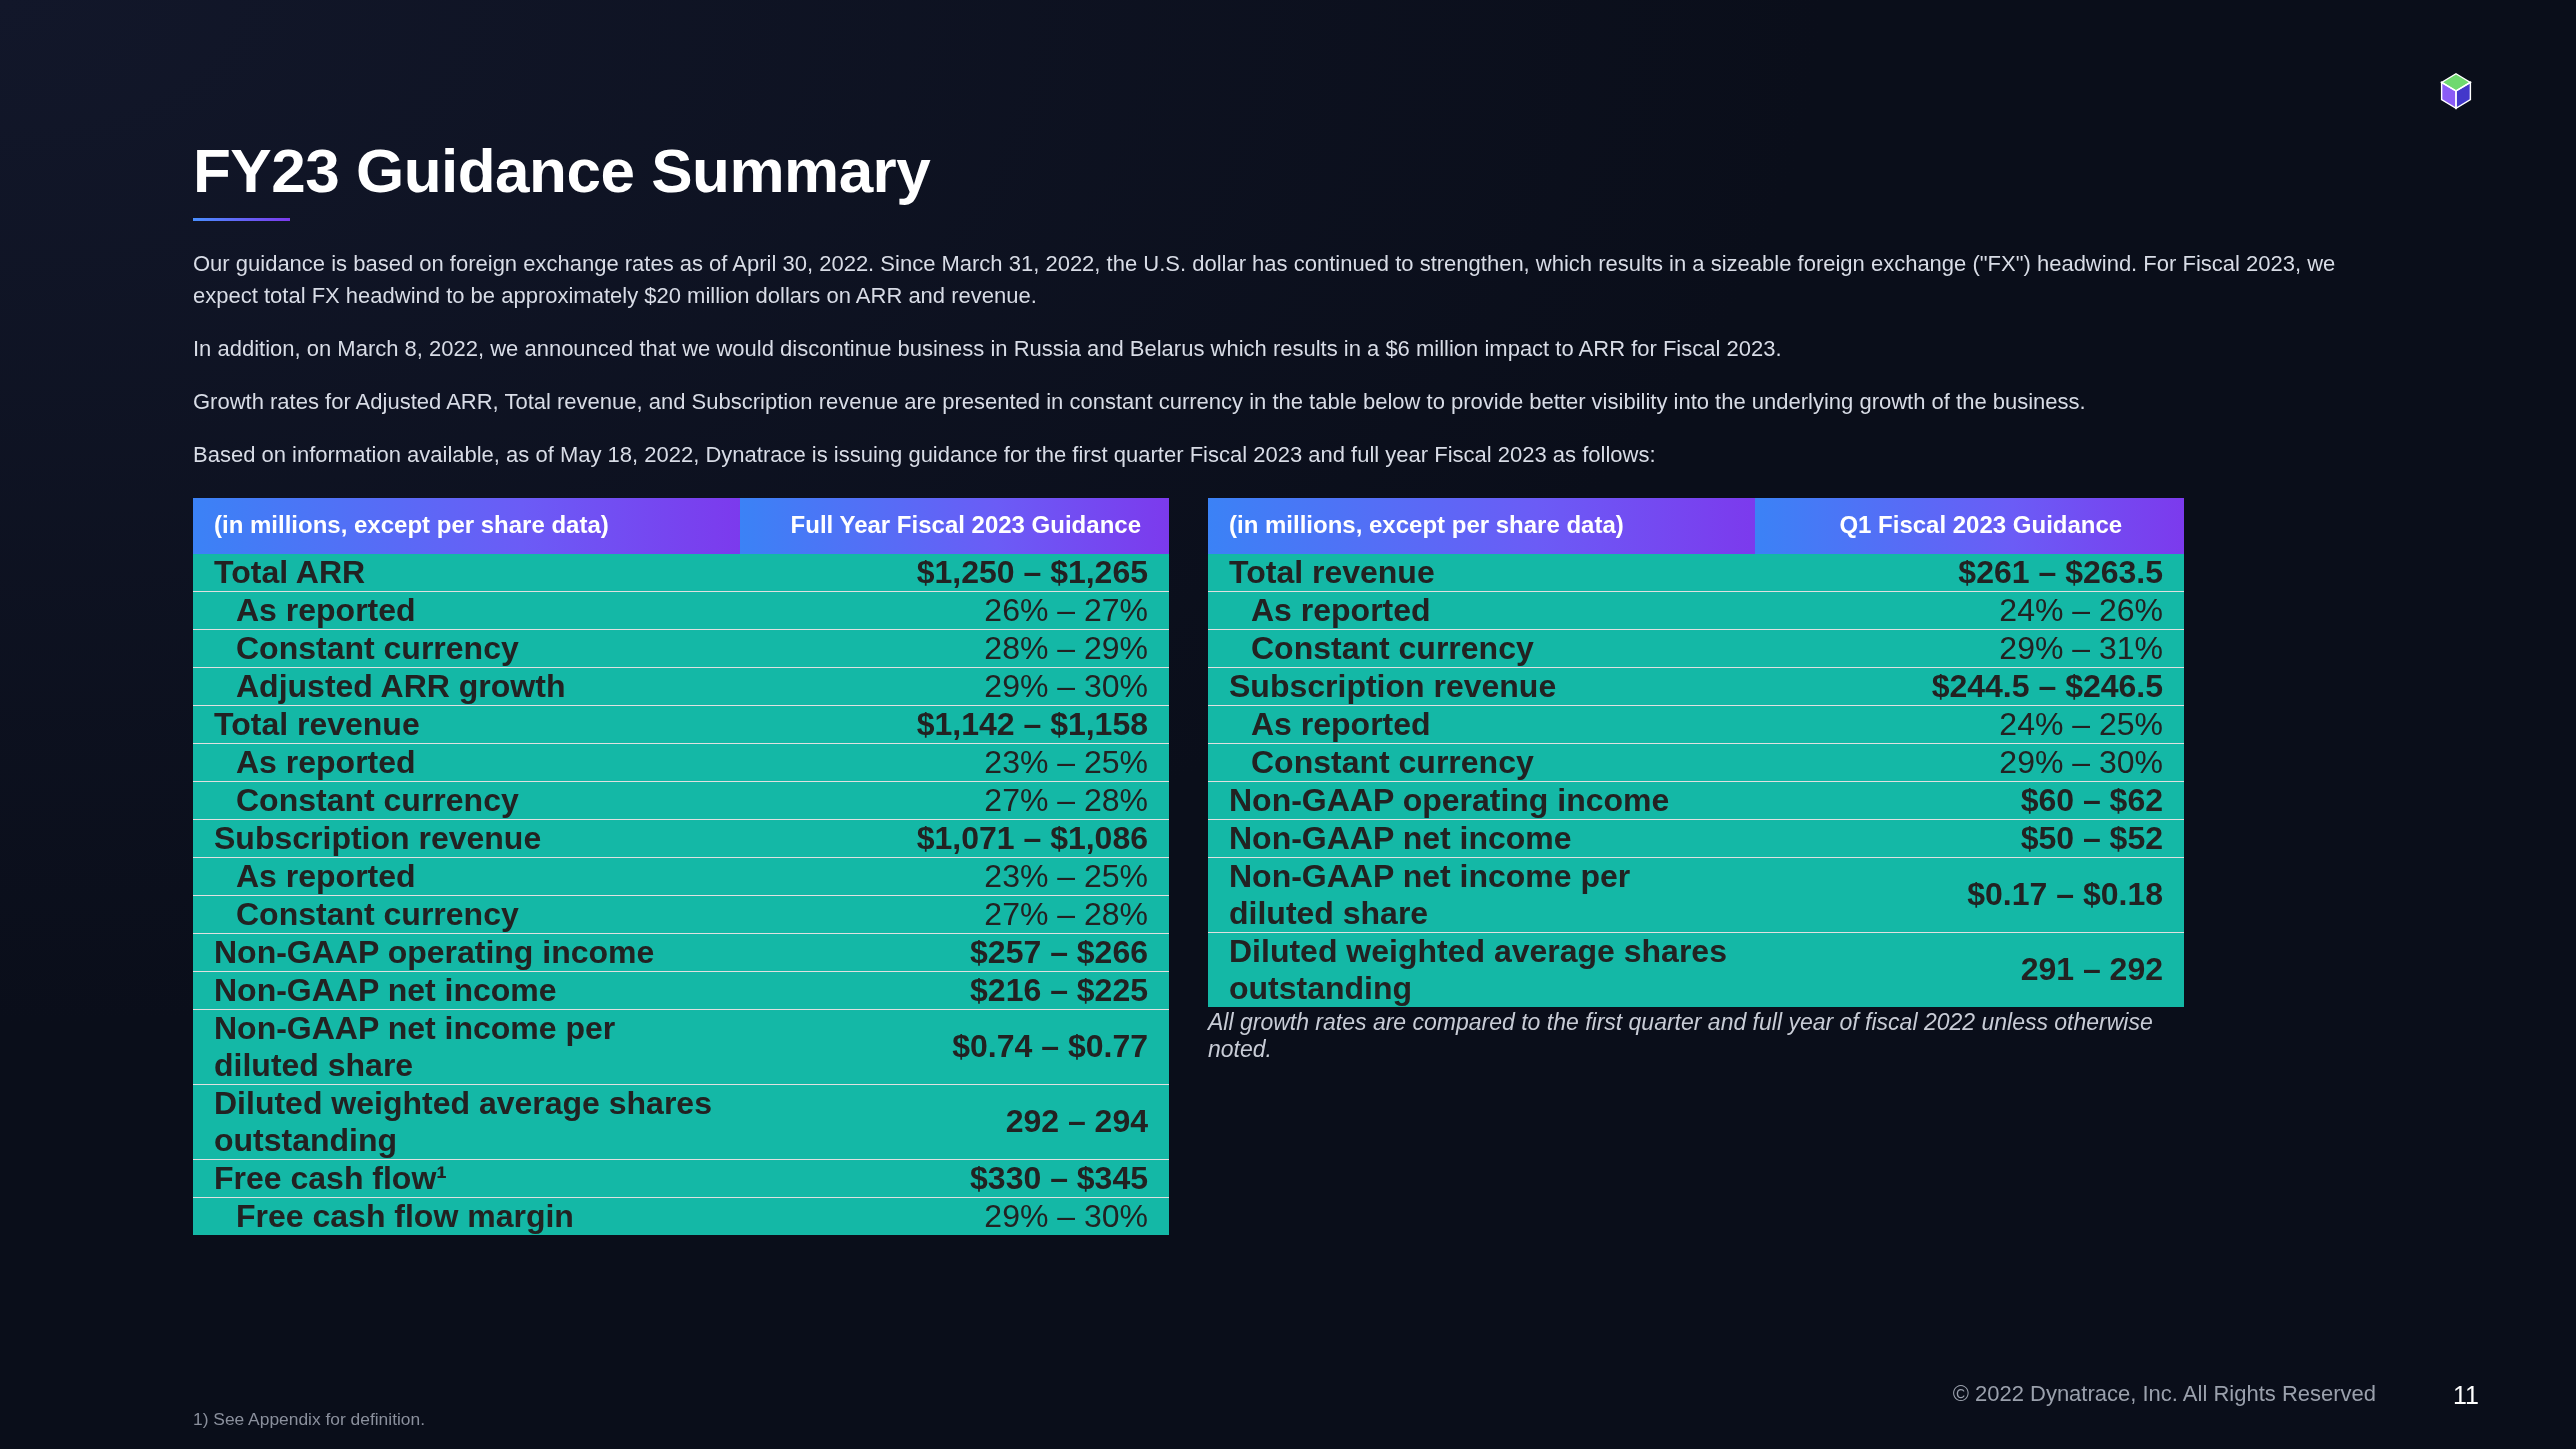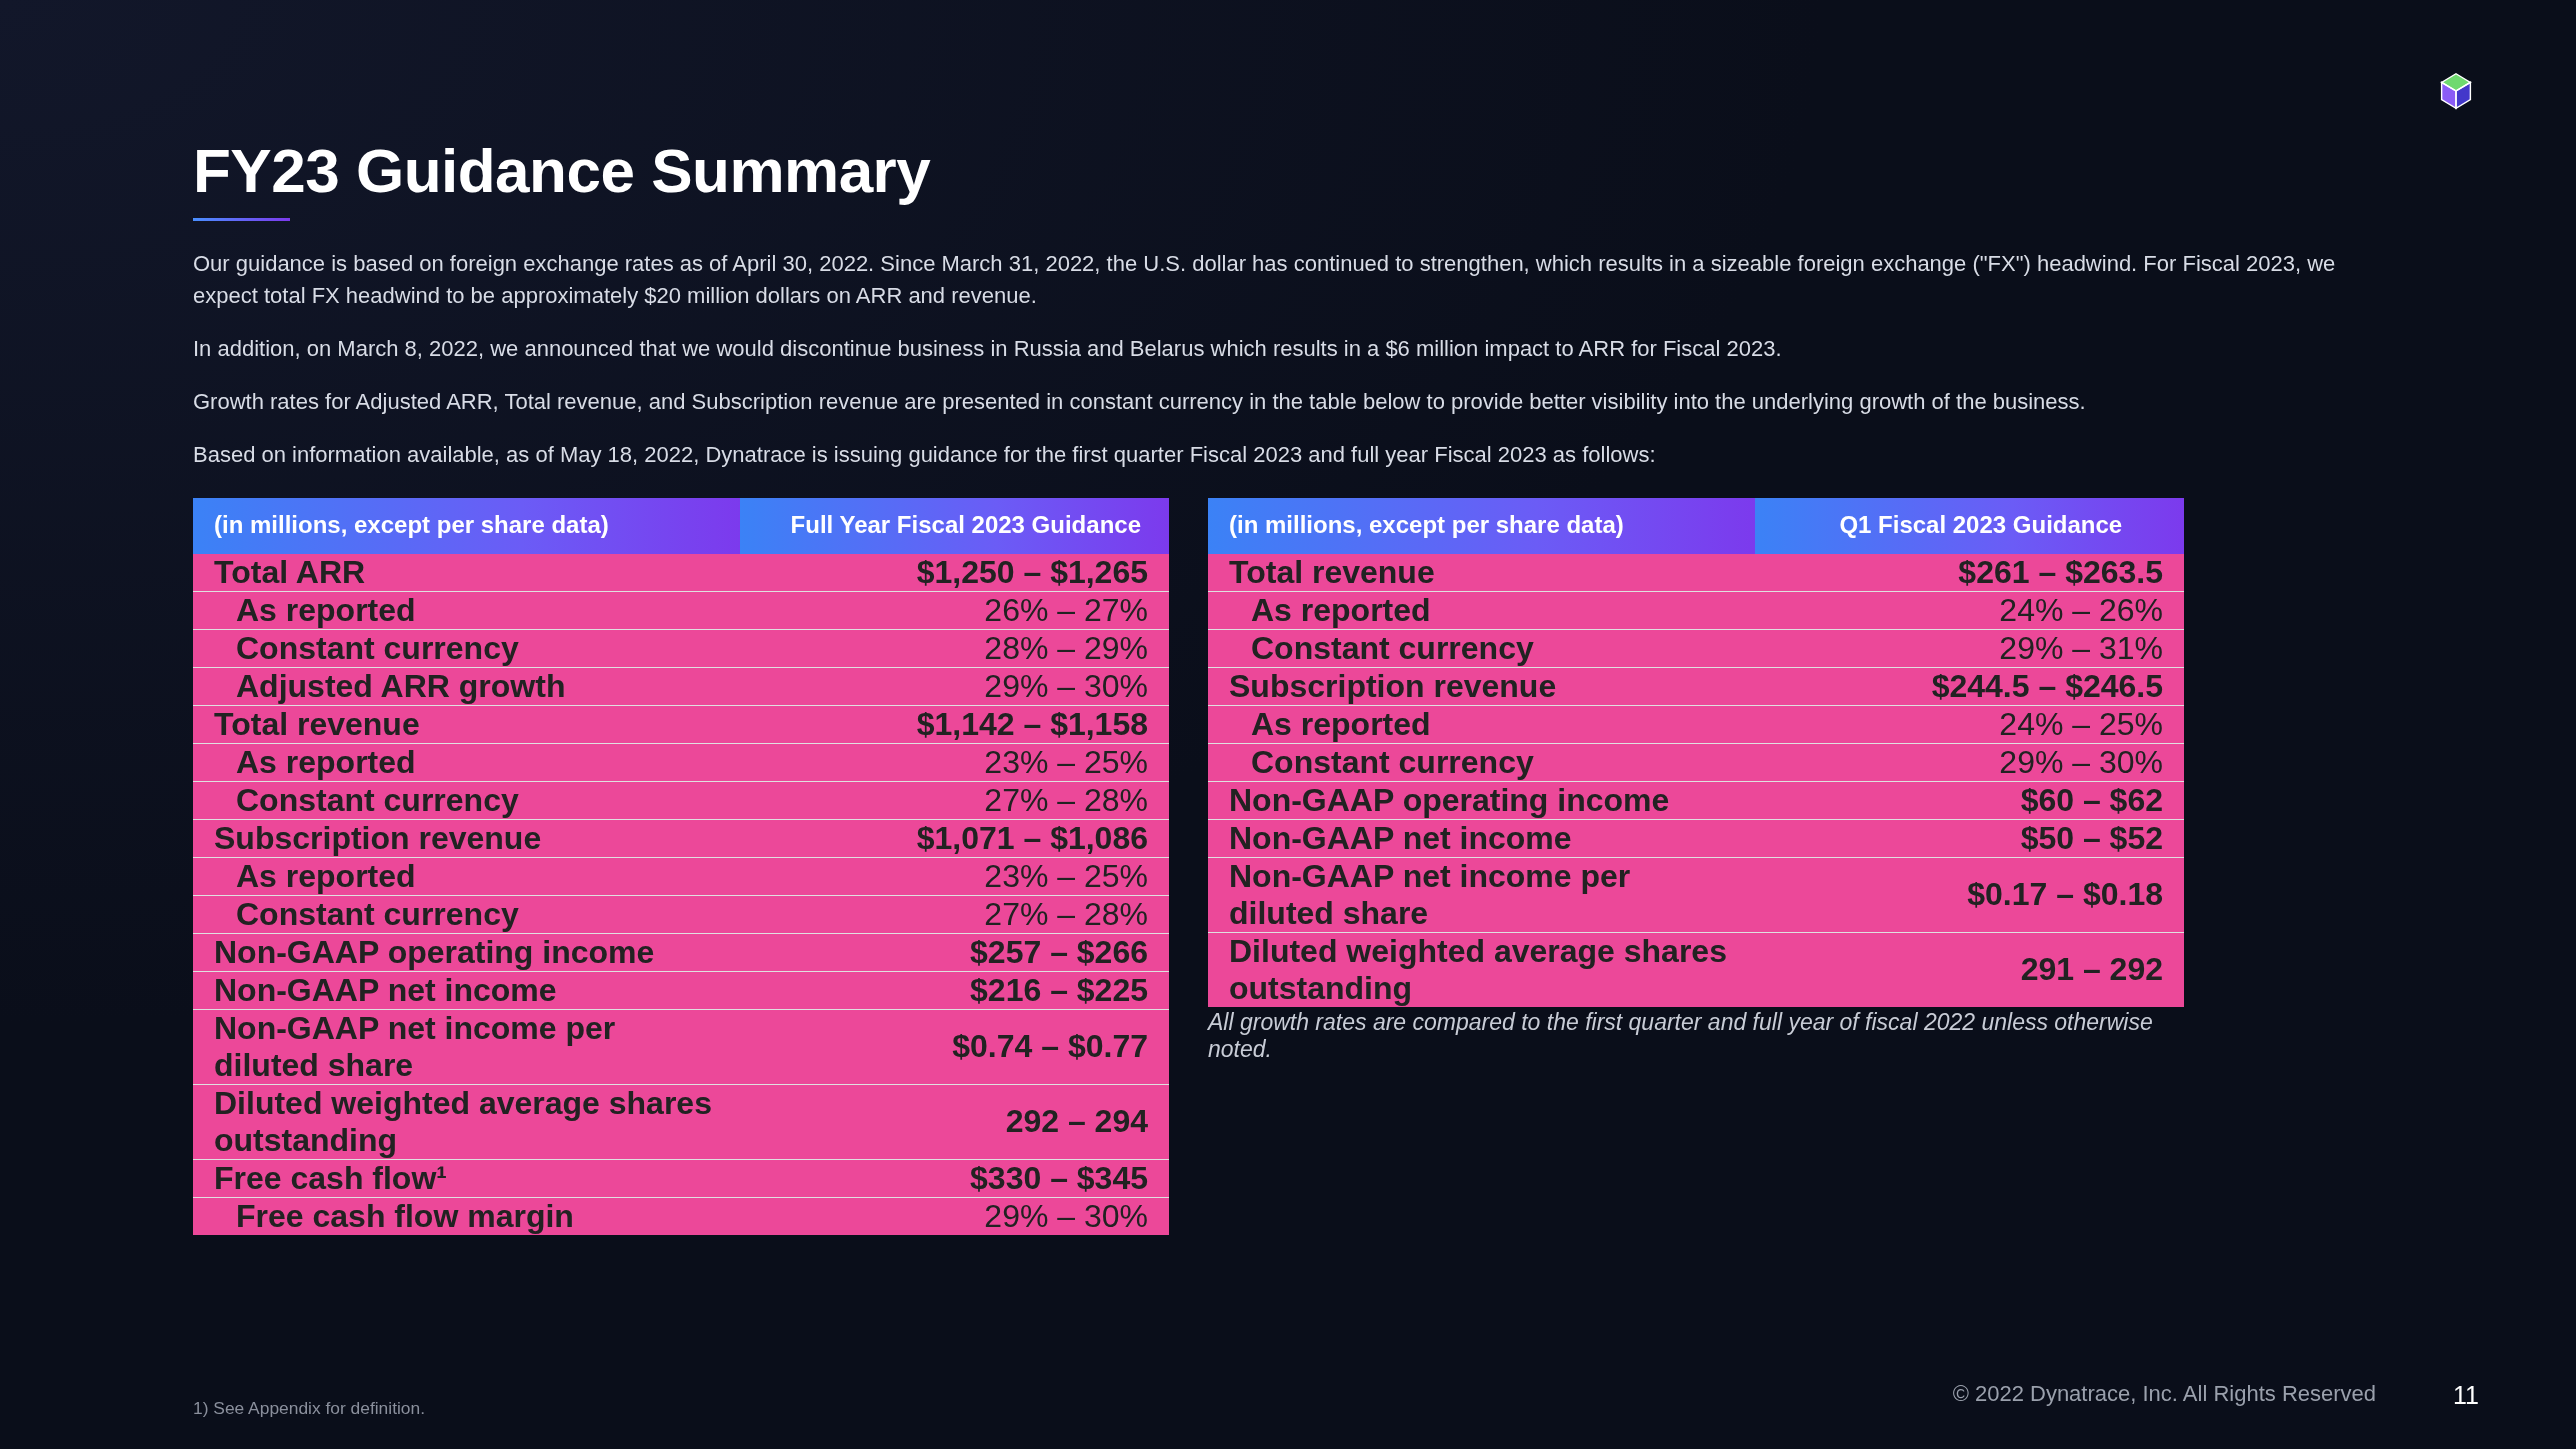--- a/index.html
+++ b/index.html
@@ -43,21 +43,21 @@
   }
   .tables {
     display: flex;
     gap: 39px;
     margin-top: 27px;
   }
   .table-block { flex: 0 0 976px; }
   table {
     width: 100%;
     border-collapse: collapse;
-    background: #ec4899;
+    background: #14b8a6;
     color: #222;
   }
   thead th {
     background: linear-gradient(90deg, #3b82f6 0%, #6b5cf6 60%, #7c3aed 100%);
     color: #fff;
     font-weight: 600;
     padding: 13.5px 21px;
     font-size: 24px;
     text-align: left;
     vertical-align: middle;
@@ -87,21 +87,21 @@
     right: 97px;
     font-size: 22px;
     color: #9aa0ac;
     display: flex;
     gap: 77px;
     align-items: flex-start;
   }
   .page-num { color: #fff; font-size: 25px; }
   .appendix-note {
     position: absolute;
-    bottom: 30px;
+    bottom: 19px;
     left: 193px;
     font-size: 17.4px;
     color: #8a8f9c;
   }
 </style>
 </head>
 <body>
 
 <div class="logo">
   <svg viewBox="0 0 48 48">

